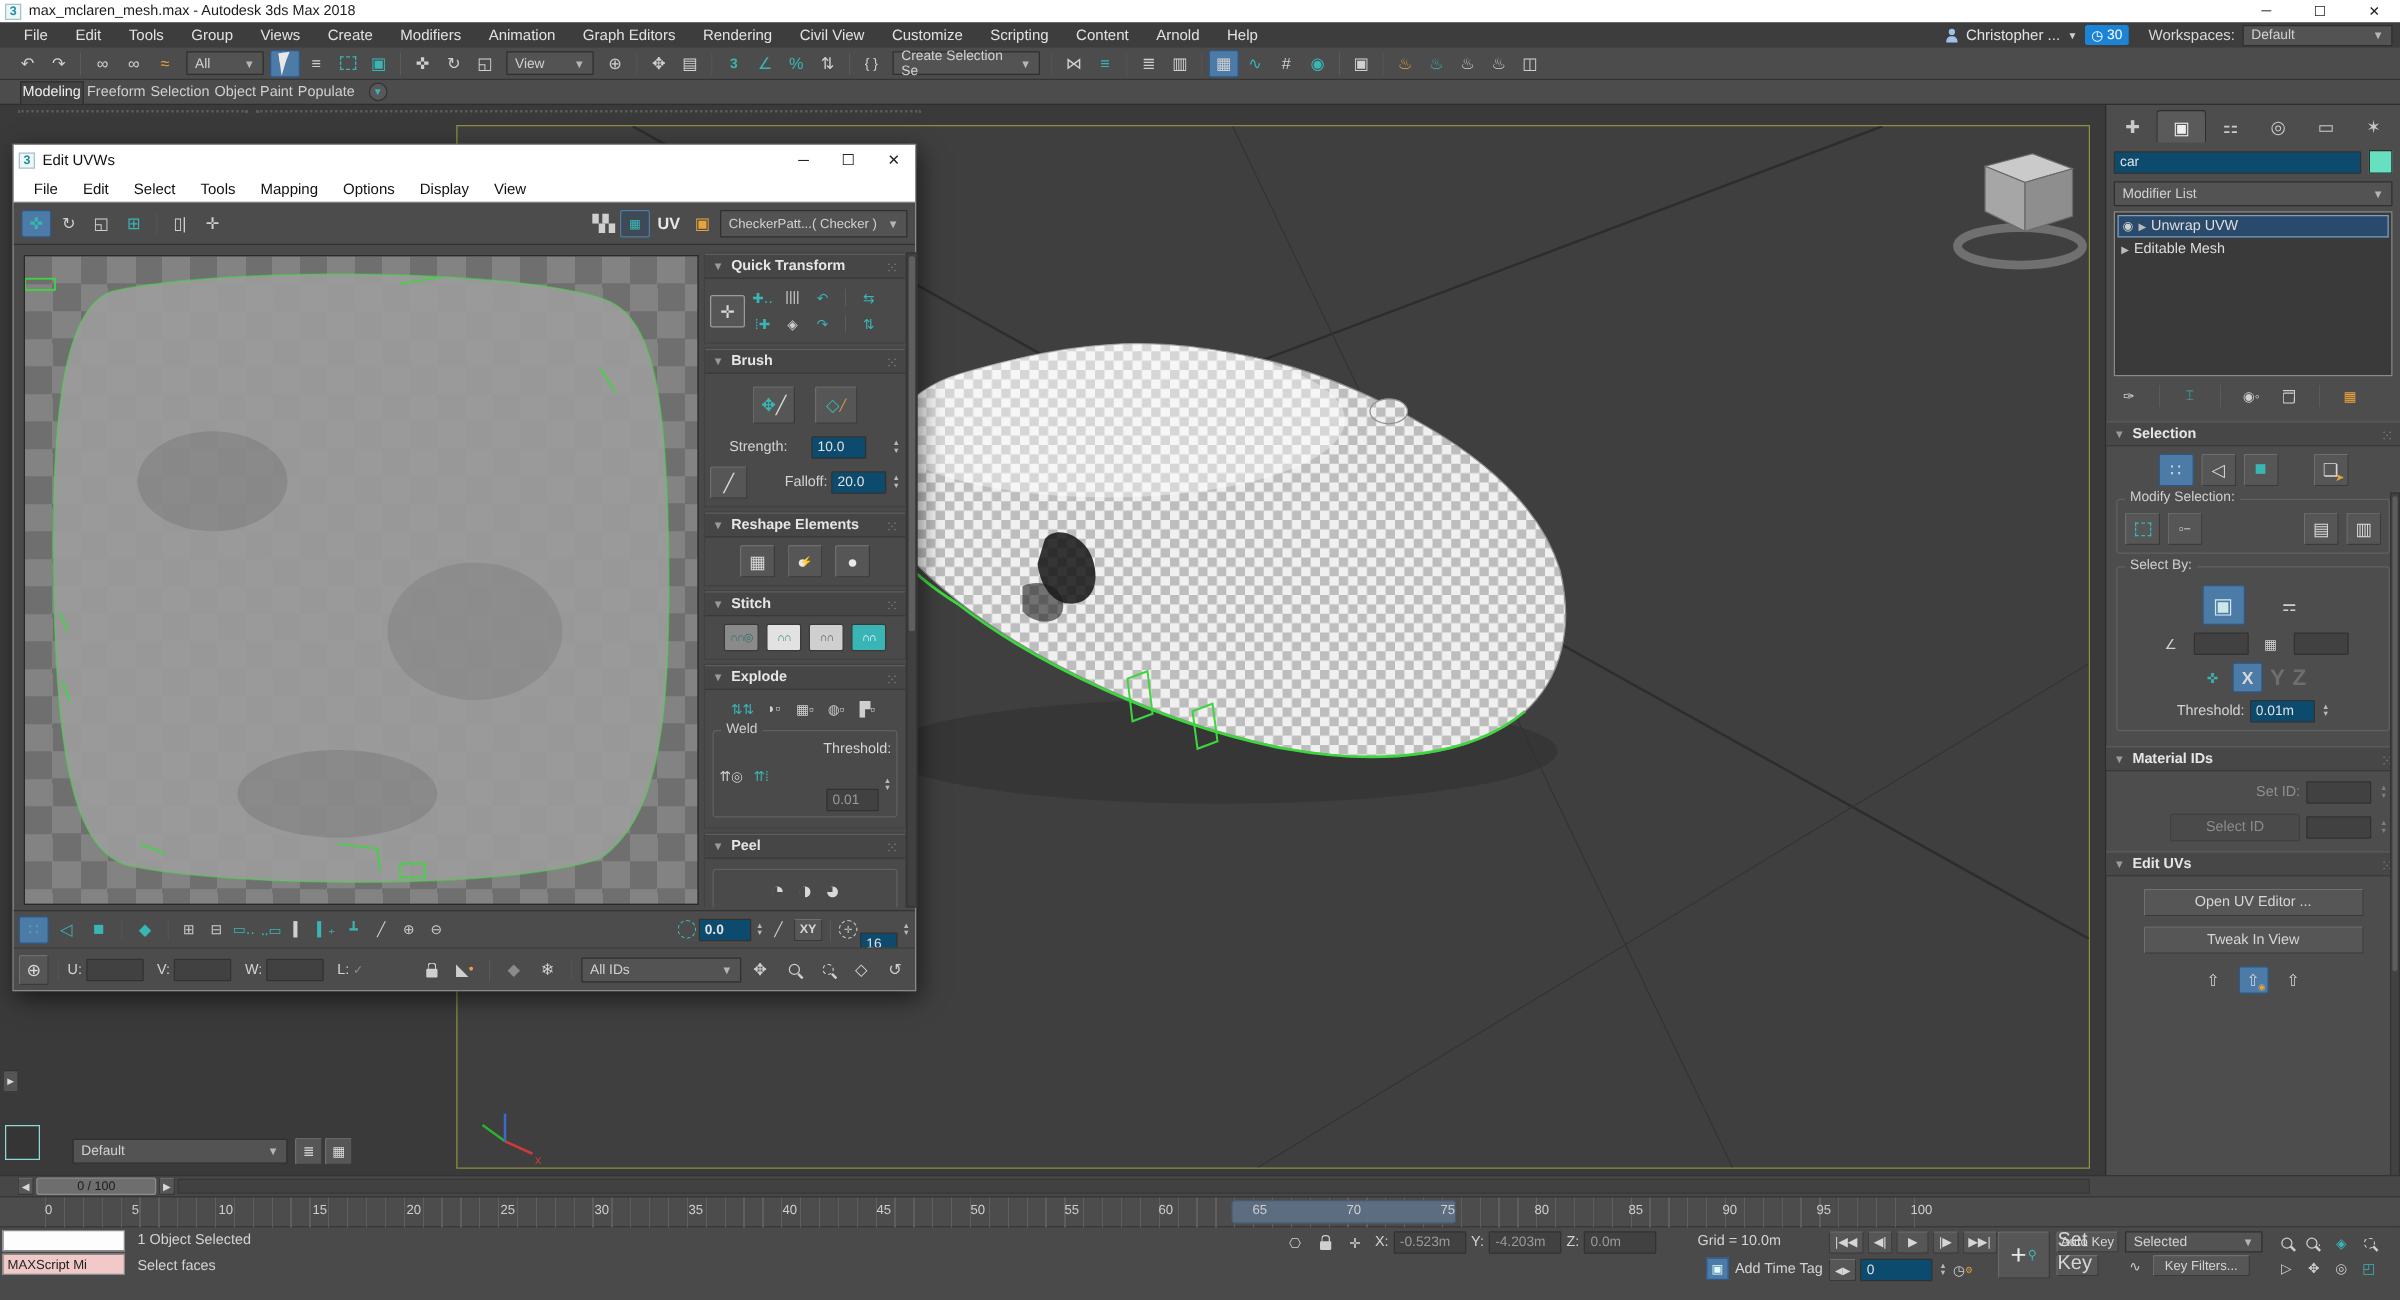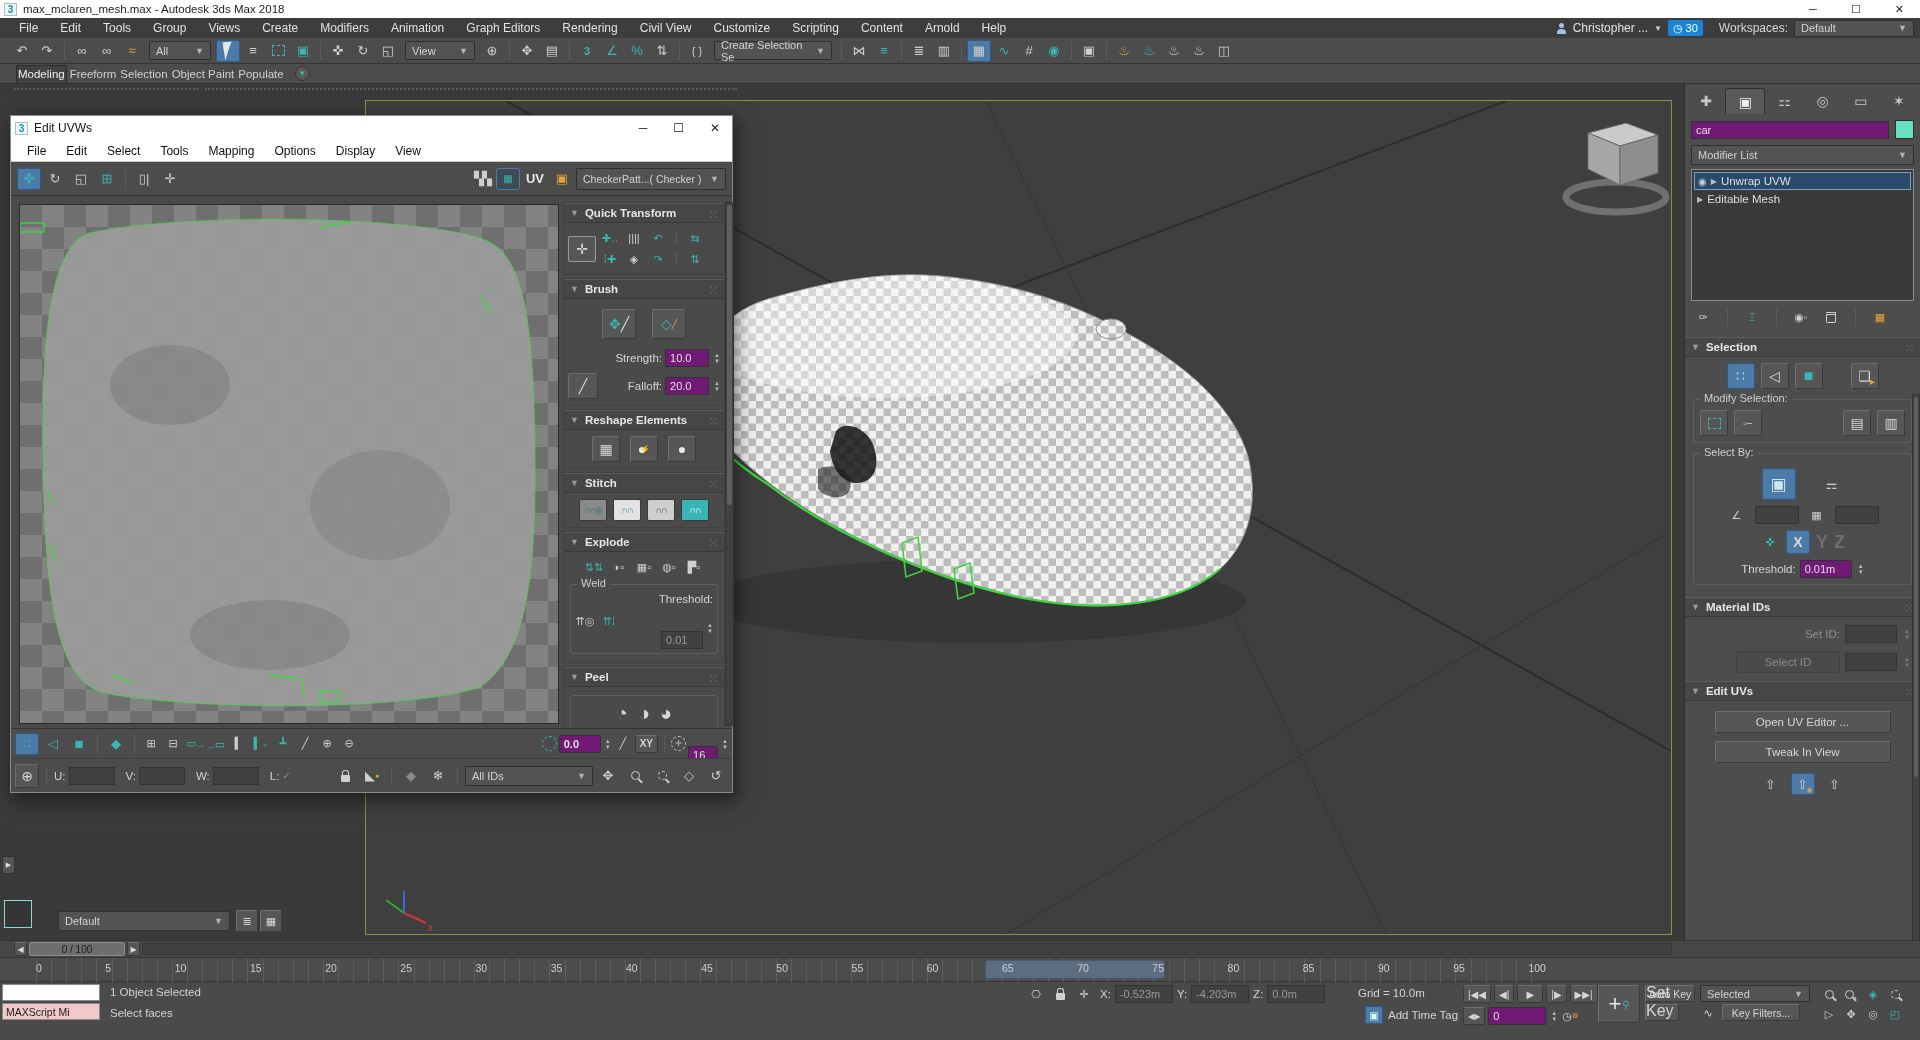--- a/index.html
+++ b/index.html
@@ -8,21 +8,21 @@
   .abs{position:absolute}
   .row{display:flex;align-items:center}
   .sep{width:1px;height:18px;background:#343434;border-right:1px solid #5c5c5c;margin:0 4px;flex:0 0 auto}
   .ico{display:inline-flex;align-items:center;justify-content:center;width:24px;height:22px;color:#cfcfcf;font-size:13px;border-radius:2px;flex:0 0 auto}
   .ico.sm{width:20px;height:18px;font-size:11px}
   .teal{color:#3ab5b5}
   .orange{color:#e8a33d}
   .active-blue{background:#4d7ba8;border:1px solid #2d5a86}
   .btn3d{background:#565656;border:1px solid #3a3a3a;border-top-color:#707070;border-left-color:#707070;border-radius:2px}
   .btn3d.dis{color:#8b8b8b;background:#4a4a4a;border-color:#404040}
-  .inp{background:#701a75;border:1px solid #323232;color:#e2e2e2;font-size:11px;height:18px;padding:0 4px;font-family:inherit;border-radius:1px}
+  .inp{background:#0c4a6e;border:1px solid #323232;color:#e2e2e2;font-size:11px;height:18px;padding:0 4px;font-family:inherit;border-radius:1px}
   .inp.dark{background:#414141;color:#9a9a9a}
   .spin{display:inline-flex;flex-direction:column;justify-content:center;margin-left:2px;color:#b9b9b9;font-size:6px;line-height:6px;cursor:default}
   .dd{background:#535353;border:1px solid #2f2f2f;display:inline-flex;align-items:center;justify-content:space-between;padding:0 6px;color:#d2d2d2;font-size:11px;border-radius:1px}
   .dd .car{color:#b5b5b5;font-size:9px;margin-left:6px}
   
   #titlebar{left:0;top:0;width:1920px;height:18px;background:#ffffff;color:#1c1c1c;display:flex;align-items:center;font-size:11.5px}
   .appicon{width:13px;height:13px;background:#eef6f7;border:1px solid #9fc4ca;color:#1f8fa0;font-weight:bold;font-size:10px;display:inline-flex;align-items:center;justify-content:center;margin:0 6px 0 4px}
   .wctl{margin-left:auto;display:flex;gap:34px;margin-right:16px;color:#222;font-size:11px}
   #menubar{left:0;top:18px;width:1920px;height:20px;background:#3d3d3d;display:flex;align-items:center;padding-left:8px;gap:0}
   #menubar .mi{padding:0 11px;color:#e2e2e2;font-size:12px;height:100%;display:inline-flex;align-items:center}
@@ -522,21 +522,21 @@
           <span class="grip">⁙</span>
         </div>
       <div class="body">
         <div class="row" style="justify-content:center;gap:16px;margin:4px 0 10px">
           <span class="pbtn" style="width:34px;height:30px"><span class="teal">✥</span>╱</span>
           <span class="pbtn" style="width:34px;height:30px">
               <span class="teal">◇</span>
               <span class="orange" style="font-size:9px">╱</span>
             </span>
         </div>
-        <div class="row" style="gap:3px;justify-content:flex-end;margin-bottom:6px">
+        <div class="row" style="gap:19px;justify-content:flex-end;margin-bottom:6px">
           <span class="stext">Strength:</span>
           <input class="inp" style="width: 44px;" value="10.0">
           <span class="spin">
               <span>▲</span>
               <span>▼</span>
             </span>
         </div>
         <div class="row" style="gap:3px">
           <span class="pbtn" style="width:30px;height:26px">╱</span>
           <span style="flex:1"></span>

